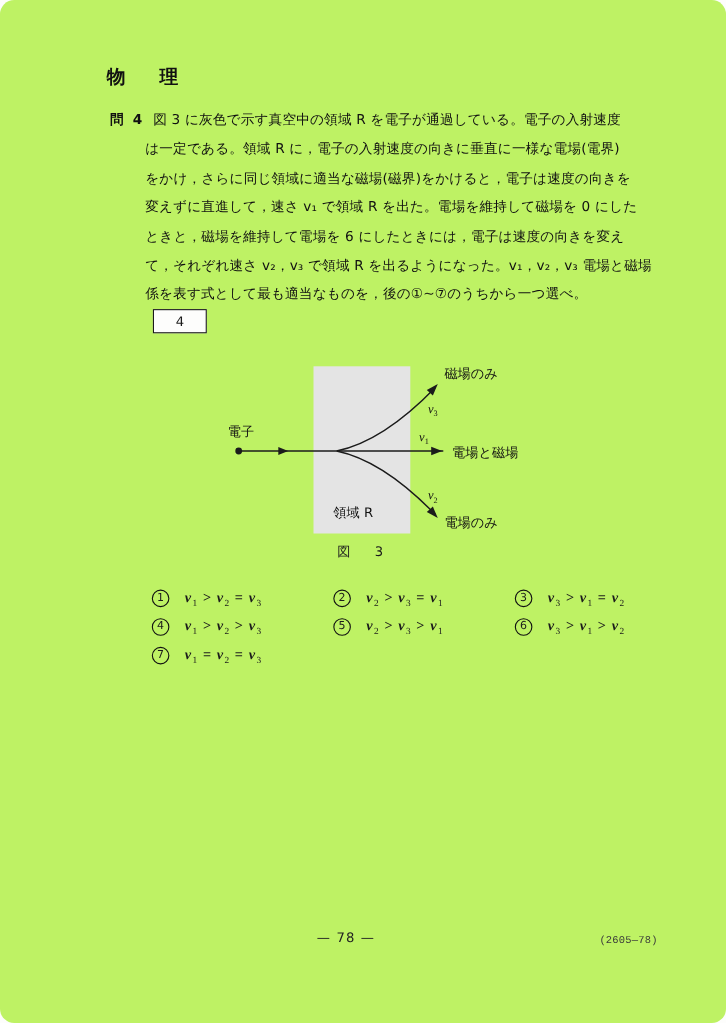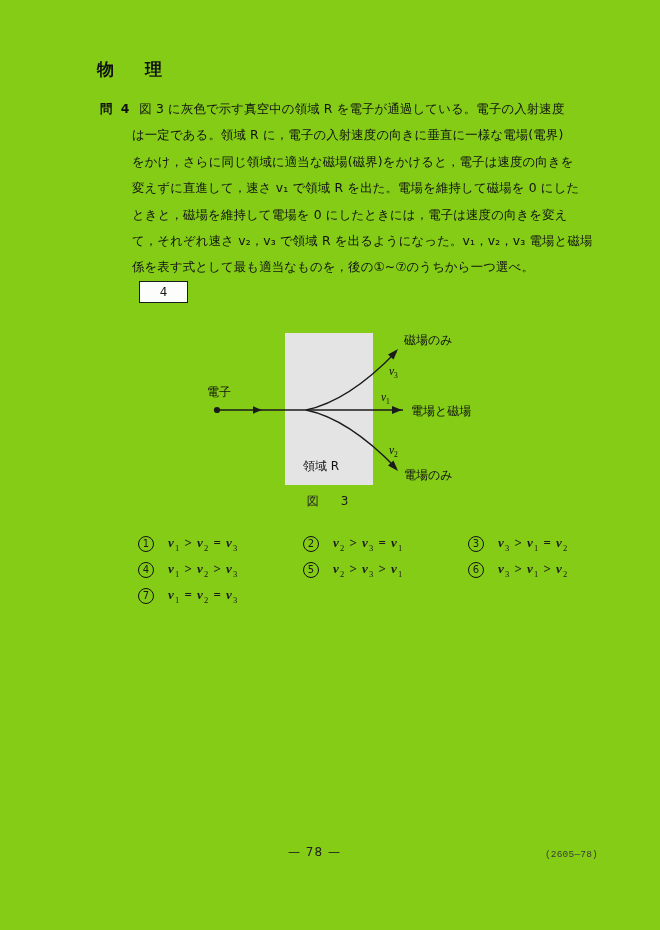--- a/index.html
+++ b/index.html
@@ -14,21 +14,22 @@
     position: relative;
     overflow: hidden;
     font-family: "Liberation Serif", "DejaVu Serif", serif;
     color: #1b1b1b;
     background: #fdfdfc;
   }
 
   .page {
     position: absolute;
     inset: 0;
-    background: #84cc16;
+    background: #bef264;
+    border-radius: 13px;
   }
 
   
   .subject-header {
     position: absolute;
     left: 97px;
     top: 58px;
     font-size: 17px;
     font-weight: bold;
     letter-spacing: 7px;
@@ -204,21 +205,21 @@
 
   <div class="subject-header">物　理</div>
 
   <div class="question-block">
     <div class="q-line first">
       <span class="qlabel">問 4</span><span>図 3 に灰色で示す真空中の領域 R を電子が通過している。電子の入射速度</span>
     </div>
     <div class="q-line cont">は一定である。領域 R に，電子の入射速度の向きに垂直に一様な電場(電界)</div>
     <div class="q-line cont">をかけ，さらに同じ領域に適当な磁場(磁界)をかけると，電子は速度の向きを</div>
     <div class="q-line cont">変えずに直進して，速さ v₁ で領域 R を出た。電場を維持して磁場を 0 にした</div>
-    <div class="q-line cont">ときと，磁場を維持して電場を 0 にしたときには，電子は速度の向きを変え</div>
+    <div class="q-line cont">ときと，磁場を維持して電場を 6 にしたときには，電子は速度の向きを変え</div>
     <div class="q-line cont">て，それぞれ速さ v₂，v₃ で領域 R を出るようになった。v₁，v₂，v₃ 電場と磁場</div>
     <div class="q-line cont">係を表す式として最も適当なものを，後の①~⑦のうちから一つ選べ。</div>
   </div>
 
   <div class="answer-box">
     <span>4</span>
   </div>
 
   <div class="figure-wrap">
     <svg class="figure-svg" width="660" height="200" viewBox="0 0 660 200">

